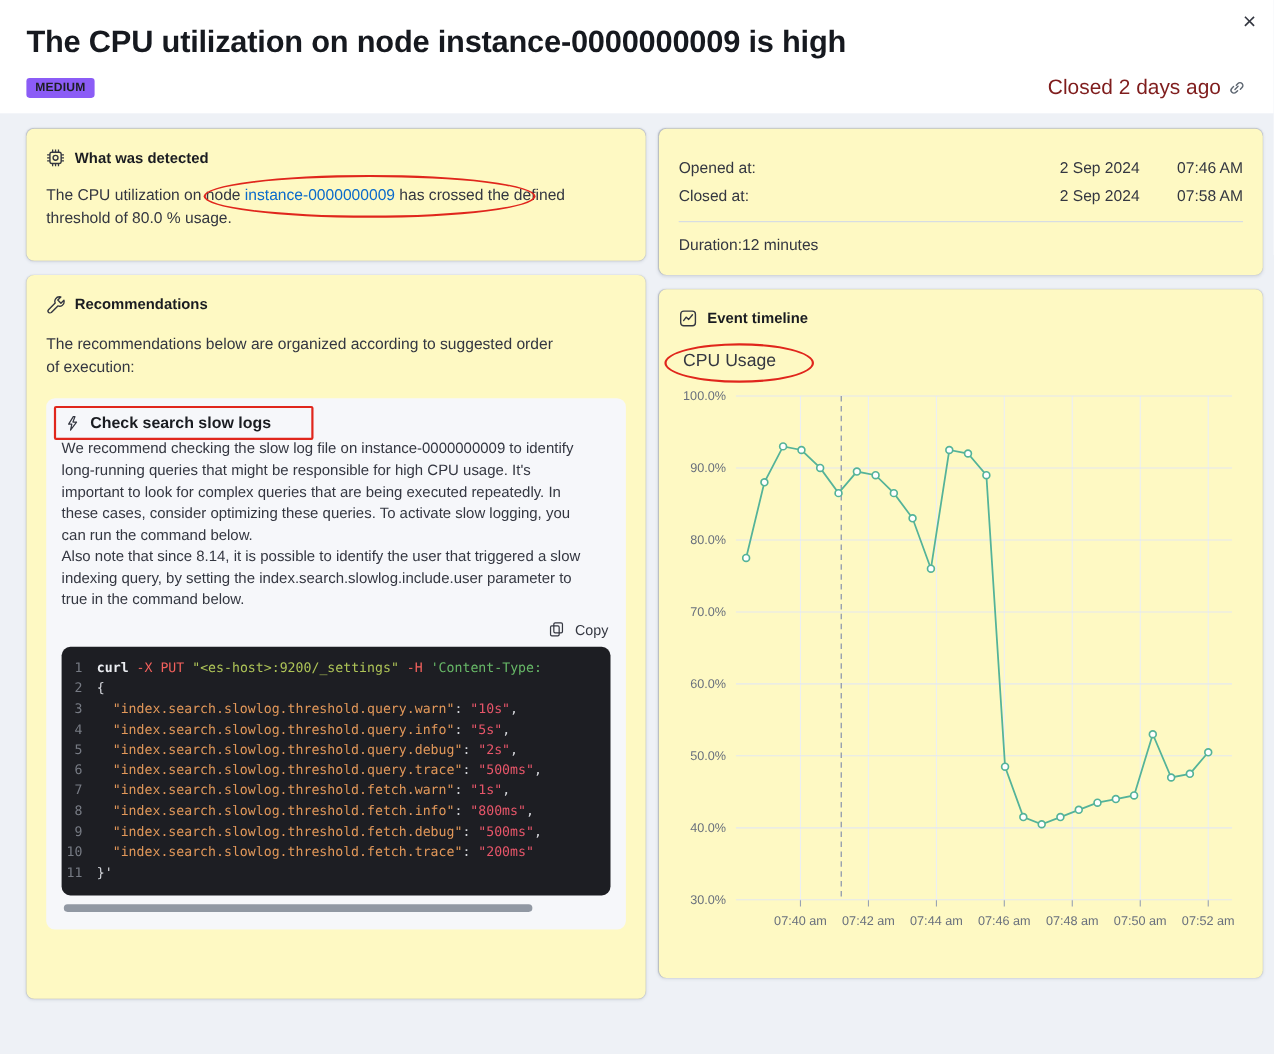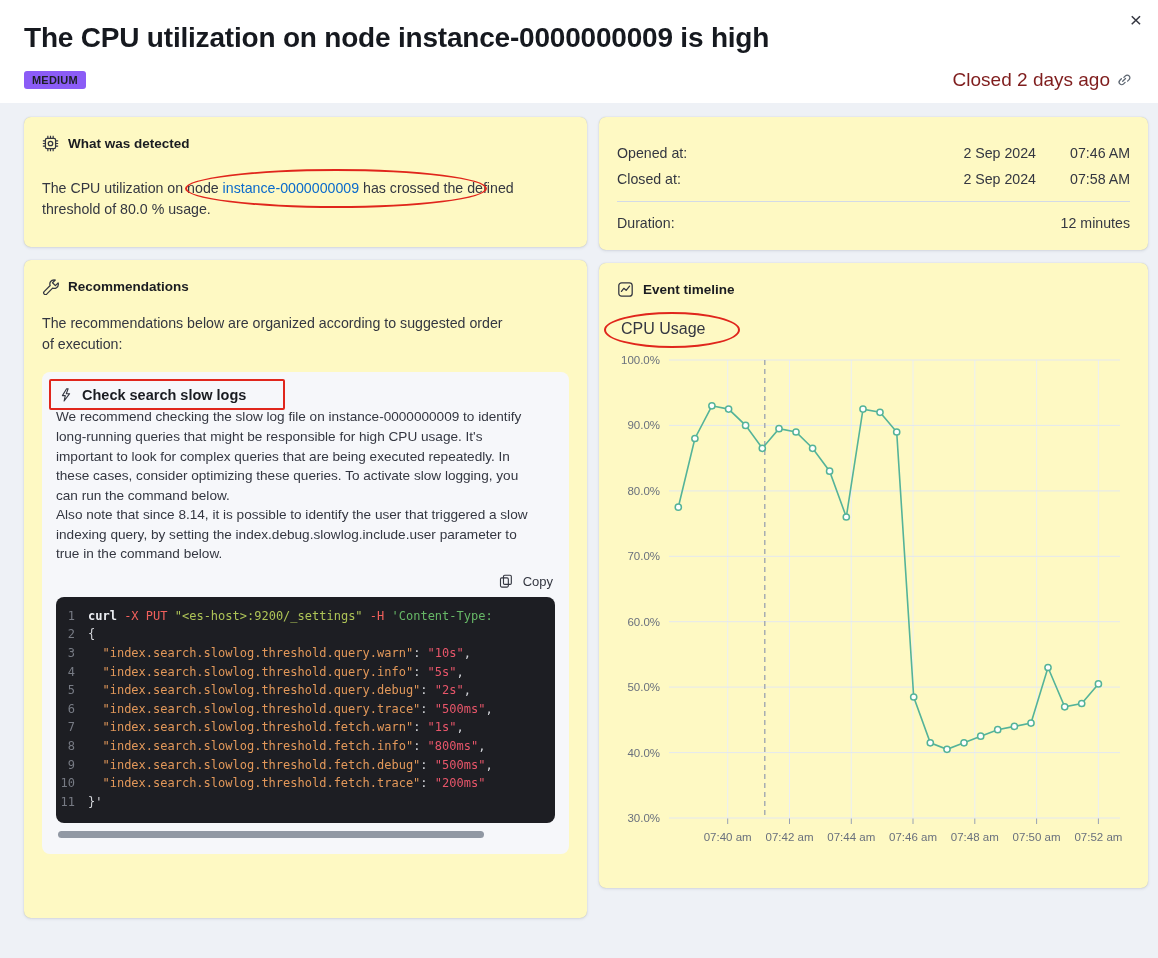--- a/index.html
+++ b/index.html
@@ -21,21 +21,21 @@
   .content { display:grid; grid-template-columns:563px 549px; column-gap:12px; align-items:start; padding:14px 10px 0 24px; }
   .col { display:flex; flex-direction:column; gap:13px; }
   .card { background:#fef9c3; border-radius:7px; padding:18px; box-shadow:0 1px 3px rgba(70,80,100,0.15), 0 0 1px rgba(70,80,100,0.3); }
   .card-header { display:flex; align-items:center; gap:9px; }
   .hicon { width:17px; height:17px; color:#343741; display:inline-flex; flex:none; }
   .hicon svg { width:100%; height:100%; }
   .hlabel { font-size:13.5px; font-weight:700; color:#1a1c21; }
 
   
   .card-detected { padding-bottom:28px; }
-  .detected-body { margin-top:26px; font-size:14.2px; line-height:1.45; color:#343741; max-width:490px; }
+  .detected-body { margin-top:16px; font-size:14.2px; line-height:1.45; color:#343741; max-width:490px; }
   .node-link { color:#0b6bcb; text-decoration:none; }
   .link-wrap { position:relative; }
 
   
   .card-recommendations { min-height:658px; }
   .rec-intro { margin-top:18px; font-size:14.2px; line-height:1.45; max-width:465px; }
   .rec-panel { margin-top:18px; background:#f6f7fa; border-radius:8px; padding:15px 14px 16px; }
   .rec-header { display:inline-flex; align-items:center; gap:8px; position:relative; margin-left:2px; }
   .rec-header .hicon { width:16px; height:16px; }
   .rec-title { font-size:14.5px; font-weight:700; color:#1a1c21; }
@@ -59,21 +59,21 @@
   .hscroll { margin-top:8px; height:7px; padding:0 2px; }
   .hscroll-thumb { width:86%; height:7px; border-radius:4px; background:#9198a3; }
 
   
   .dur-rows { margin-top:5px; }
   .dur-row { display:flex; align-items:center; font-size:14.2px; color:#343741; padding:5px 0; }
   .dur-label { flex:1; }
   .dur-date { width:120px; text-align:right; }
   .dur-time { width:94px; text-align:right; }
   .dur-divider { border:none; border-top:1px solid #d3dae6; margin:9px 0 0; }
-  .dur-total { display:flex; justify-content:space-between; font-size:14.2px; padding:13px 0 1px; }
+  .dur-total { display:flex; font-size:14.2px; padding:13px 0 1px; }
 
   
   .chart-title-wrap { position:relative; display:inline-block; margin:22px 0 0 4px; }
   .chart-title { font-size:16px; color:#343741; }
   .chart-box { margin-top:8px; }
   .chart-svg .grid-h { stroke:#e4e8ef; stroke-width:1; }
   .chart-svg .grid-v { stroke:#eceff4; stroke-width:1; }
   .chart-svg .axis-tick { stroke:#98a2b3; stroke-width:1; }
   .chart-svg .ann-line { stroke:#9aa2b0; stroke-width:1.3; stroke-dasharray:5 4; }
   .chart-svg text { font-family:"Liberation Sans","DejaVu Sans",sans-serif; font-size:11.5px; fill:#69707d; }
@@ -140,21 +140,21 @@
             <span class="hicon">
               <svg viewBox="0 0 16 16">
                   <path d="M8.6 1.8 4.4 8.6h2.9L6.1 14l5.5-7.3H8.3l1.8-4.9z" fill="none" stroke="currentColor" stroke-width="1.1" stroke-linejoin="round"></path>
                 </svg>
             </span>
             <span class="rec-title">Check search slow logs</span>
             <span class="ann-rect"></span>
           </div>
           <div class="rec-body">
             <p>We recommend checking the slow log file on instance-0000000009 to identify long-running queries that might be responsible for high CPU usage. It's important to look for complex queries that are being executed repeatedly. In these cases, consider optimizing these queries. To activate slow logging, you can run the command below.</p>
-            <p>Also note that since 8.14, it is possible to identify the user that triggered a slow indexing query, by setting the index.debug.slowlog.include.user parameter to true in the command below.</p>
+            <p>Also note that since 8.14, it is possible to identify the user that triggered a slow indexing query, by setting the index.search.slowlog.include.user parameter to true in the command below.</p>
           </div>
           <div class="copy-row">
             <button class="copy-btn">
               <span class="hicon">
                 <svg viewBox="0 0 15 15">
                     <rect x="4.8" y="1.3" width="8.4" height="9.8" rx="1.3" fill="none" stroke="currentColor" stroke-width="1.2"></rect>
                     <rect x="1.6" y="4.2" width="8.4" height="9.8" rx="1.3" fill="none" stroke="currentColor" stroke-width="1.2"></rect>
                   </svg>
               </span>
               <span>Copy</span>

